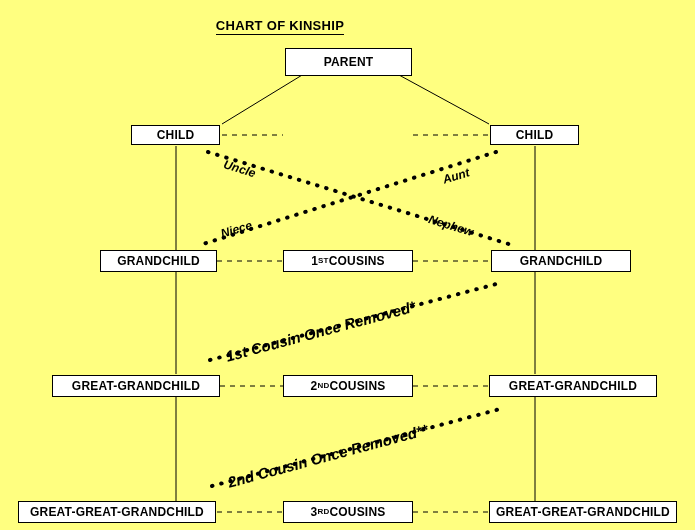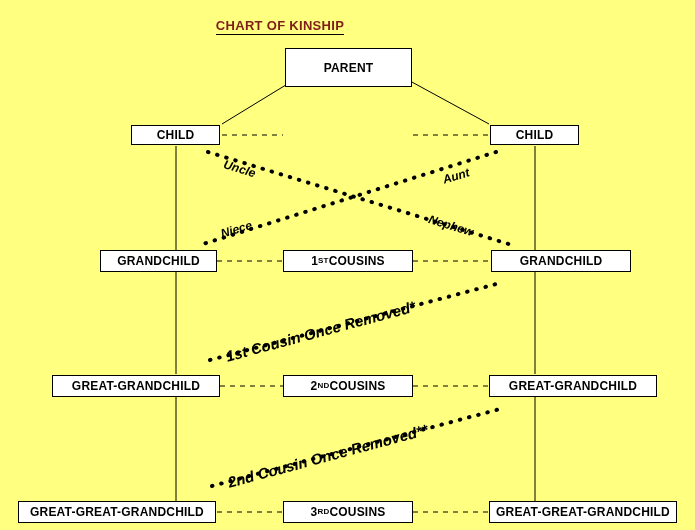--- a/index.html
+++ b/index.html
@@ -27,21 +27,21 @@
     height: 530px;
   }
   .title {
     position: absolute;
     left: 0;
     top: 18px;
     width: 560px;
     text-align: center;
     font-size: 13px;
     font-weight: bold;
-    color: #7f1d1d;
+    color: #000000;
     letter-spacing: 0.3px;
   }
   .title span {
     border-bottom: 1px solid #000000;
     padding-bottom: 1px;
   }
   .node {
     position: absolute;
     box-sizing: border-box;
     background: #ffffff;
@@ -114,21 +114,21 @@
 
     <line x1="208" y1="152" x2="512" y2="245" stroke="#000" stroke-width="4" stroke-linecap="round" stroke-dasharray="0.5,9"></line>
 
     <line x1="496" y1="152" x2="200" y2="245" stroke="#000" stroke-width="4" stroke-linecap="round" stroke-dasharray="0.5,9"></line>
 
     <line x1="210" y1="360" x2="500" y2="283" stroke="#000" stroke-width="4" stroke-linecap="round" stroke-dasharray="0.5,9"></line>
 
     <line x1="212" y1="486" x2="500" y2="409" stroke="#000" stroke-width="4" stroke-linecap="round" stroke-dasharray="0.5,9"></line>
   </svg>
 
-  <div class="node" style="left:285px; top:48px; width:127px; height:39px;">
+  <div class="node" style="left:285px; top:48px; width:127px; height:28px;">
     <span>PARENT</span>
   </div>
 
   <div class="node" style="left:131px; top:125px; width:89px; height:20px;">
     <span>CHILD</span>
   </div>
   <div class="node" style="left:490px; top:125px; width:89px; height:20px;">
     <span>CHILD</span>
   </div>
 

